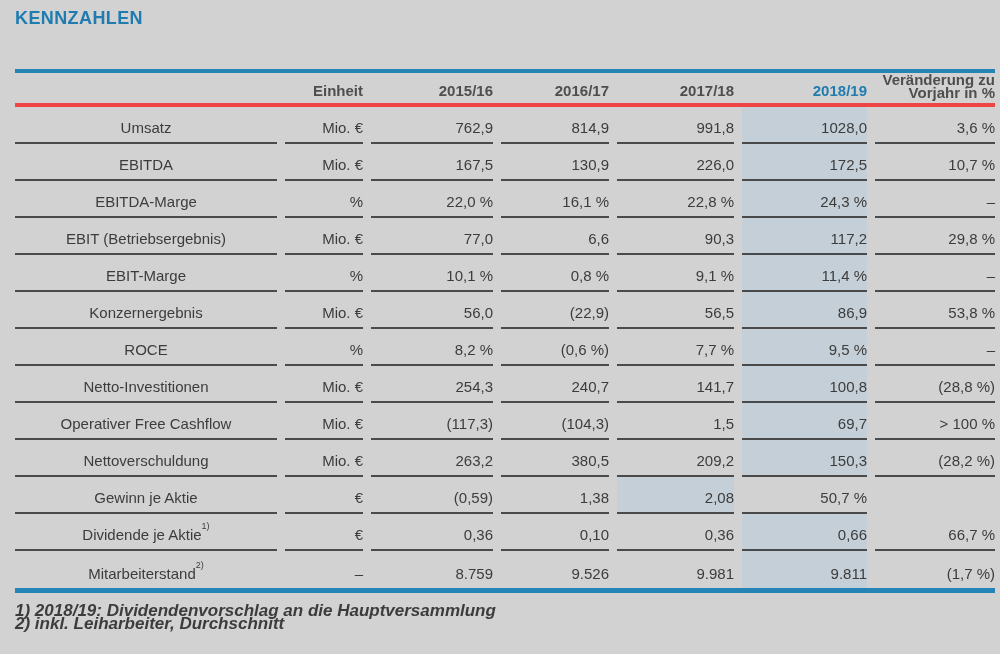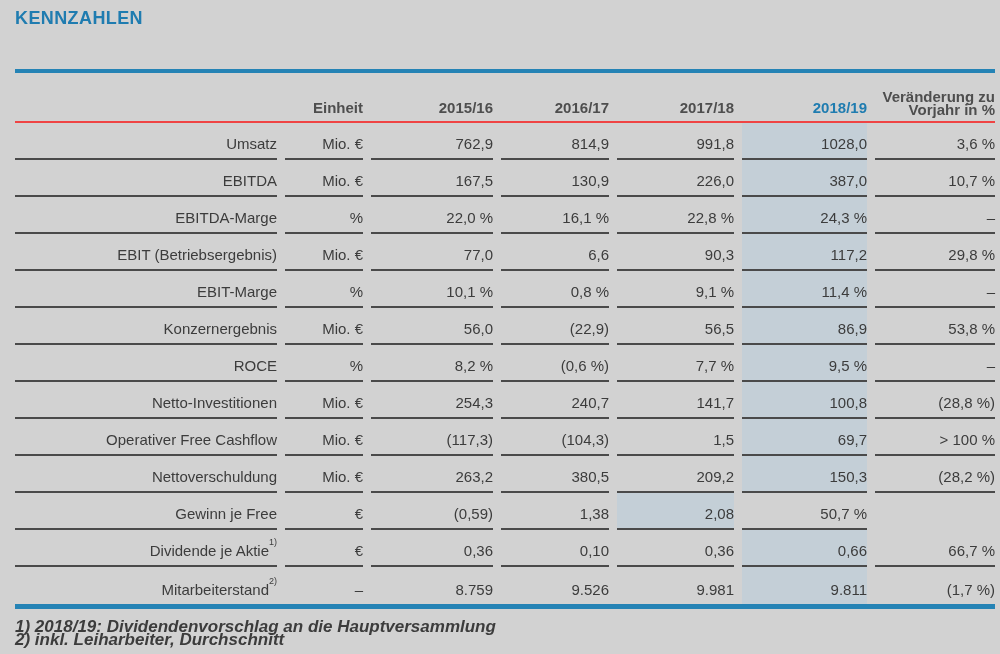--- a/index.html
+++ b/index.html
@@ -41,23 +41,23 @@
   }
 
   .grid-row {
     display: grid;
     grid-template-columns: 262px 78px 122px 108px 117px 125px 120px;
     column-gap: 8px;
     width: 980px;
   }
 
   .header-row {
-    height: 50px;
+    height: 34px;
     align-items: end;
-    border-bottom: 2px solid #ef4444;
+    border-bottom: 4px solid #ef4444;
   }
   .header-row .cell {
     padding-bottom: 5px;
     font-weight: bold;
     font-size: 15px;
     color: var(--header-text);
   }
   .header-row .year-blue { color: var(--accent); }
   .change-hdr {
     font-size: 11px;
@@ -70,21 +70,21 @@
   .row .cell {
     display: flex;
     align-items: flex-end;
     padding-bottom: 6px;
     border-bottom: 2px solid var(--border);
     font-size: 15px;
     line-height: 17px;
   }
   .row.last .cell { border-bottom: none; }
 
-  .cell.label { justify-content: flex-end; text-align: left; }
+  .cell.label { justify-content: center; text-align: left; }
   .cell.num, .cell.unit { justify-content: flex-end; text-align: right; }
   .cell.hl { background: var(--highlight); }
 
   sup.fn {
     font-size: 9px;
     line-height: 9px;
     vertical-align: super;
     position: relative;
     top: -5px;
   }
@@ -138,21 +138,21 @@
   </div>
 
   <div class="grid-row row">
     <div class="cell label">
       <span><span class="lbl">EBITDA</span><sup class="fn"></sup></span>
     </div>
     <div class="cell unit">Mio. €</div>
     <div class="cell num">167,5</div>
     <div class="cell num">130,9</div>
     <div class="cell num">226,0</div>
-    <div class="cell num hl">387,0</div>
+    <div class="cell num hl">172,5</div>
     <div class="cell num">10,7 %</div>
   </div>
 
   <div class="grid-row row">
     <div class="cell label">
       <span><span class="lbl">EBITDA-Marge</span><sup class="fn"></sup></span>
     </div>
     <div class="cell unit">%</div>
     <div class="cell num">22,0 %</div>
     <div class="cell num">16,1 %</div>
@@ -240,21 +240,21 @@
     <div class="cell unit">Mio. €</div>
     <div class="cell num">263,2</div>
     <div class="cell num">380,5</div>
     <div class="cell num">209,2</div>
     <div class="cell num hl">150,3</div>
     <div class="cell num">(28,2 %)</div>
   </div>
 
   <div class="grid-row row">
     <div class="cell label">
-      <span><span class="lbl">Gewinn je Free</span><sup class="fn"></sup></span>
+      <span><span class="lbl">Gewinn je Aktie</span><sup class="fn"></sup></span>
     </div>
     <div class="cell unit">€</div>
     <div class="cell num">(0,59)</div>
     <div class="cell num">1,38</div>
     <div class="cell num hl">2,08</div>
     <div class="cell num">50,7 %</div>
   </div>
 
   <div class="grid-row row">
     <div class="cell label">

